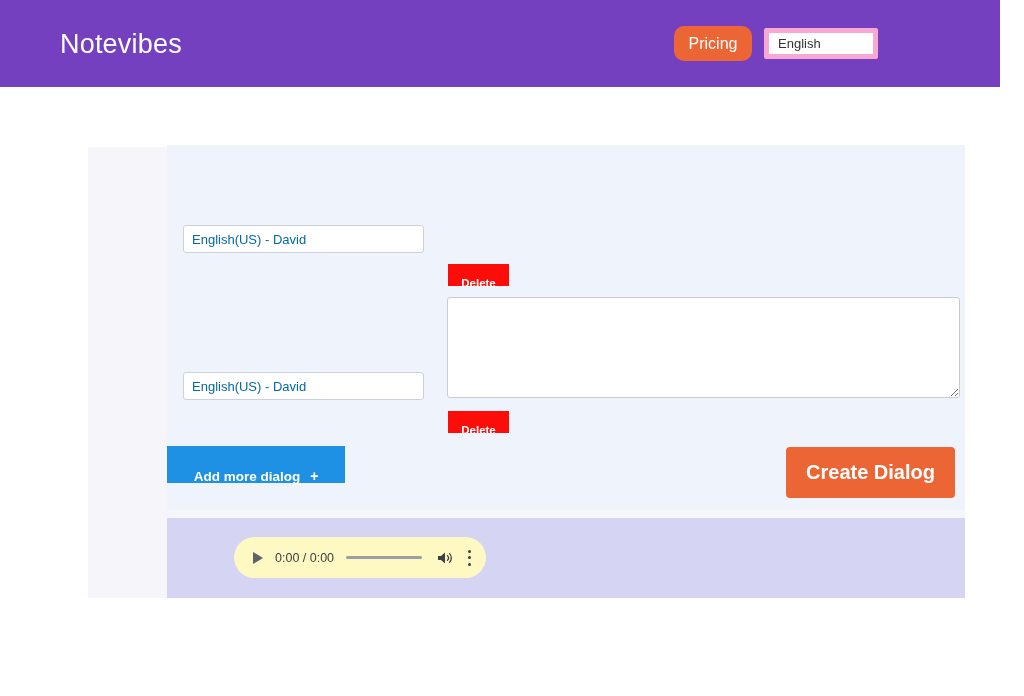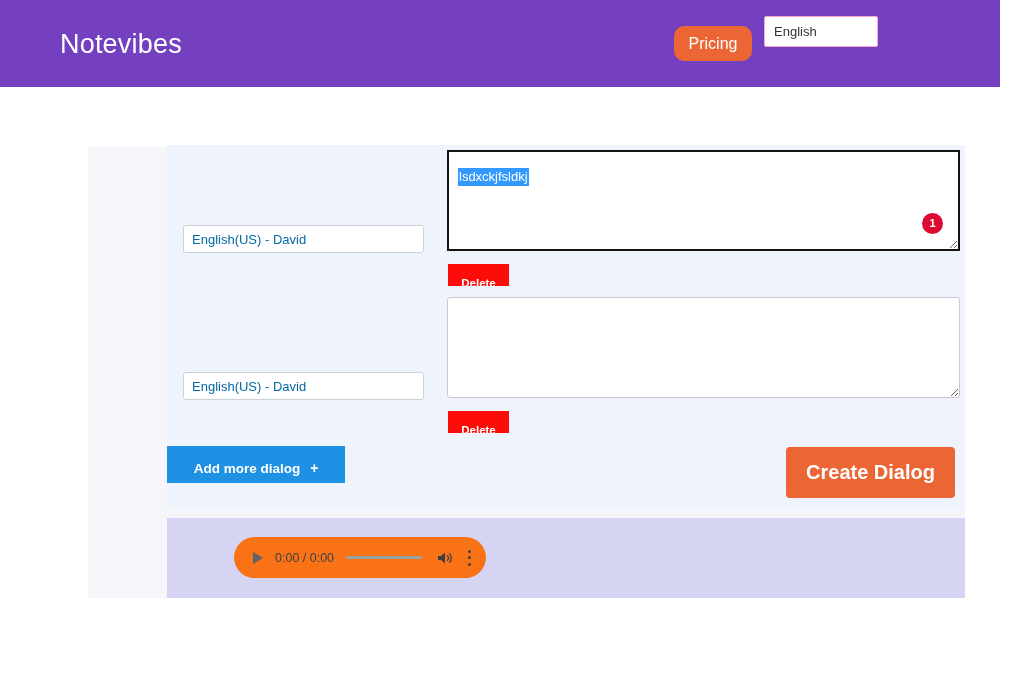--- a/index.html
+++ b/index.html
@@ -50,25 +50,25 @@
     font-family: "Liberation Sans", sans-serif;
     font-size: 16px;
     line-height: 35px;
     text-align: center;
     cursor: pointer;
     padding: 0;
   }
   .lang-select {
     position: absolute;
     left: 764px;
-    top: 16px;
+    top: 28px;
     width: 114px;
     height: 31px;
     background: #ffffff;
-    border: 1px solid #f9a8d4;
+    border: 5px solid #f9a8d4;
     border-radius: 2px;
     box-sizing: border-box;
     font-family: "Liberation Sans", sans-serif;
     font-size: 13px;
     color: #333333;
     padding: 0 0 0 9px;
     line-height: 29px;
     cursor: pointer;
     outline: none;
     appearance: none;
@@ -127,21 +127,21 @@
     width: 178px;
     height: 37px;
     background: #1e91e4;
     border: none;
     color: #ffffff;
     font-family: "Liberation Sans", sans-serif;
     font-size: 13.5px;
     font-weight: bold;
     cursor: pointer;
     line-height: 37px;
-    padding: 4px;
+    padding: 12px;
     white-space: nowrap;
   }
   .add-dialog-btn .plus { margin-left: 10px; font-size: 14px; }
 
   
   .ta-wrap { position: absolute; }
   .ta-wrap-1 { left: 280px; top: 5px; }
   .ta-wrap-2 { left: 280px; top: 152px; }
 
   .dialog-ta {
@@ -246,21 +246,21 @@
     width: 798px;
     height: 80px;
     background: #d6d4f3;
   }
   .audio-player {
     position: absolute;
     left: 67px;
     top: 19px;
     width: 252px;
     height: 41px;
-    background: #f97316;
+    background: #fef9c3;
     border-radius: 21px;
     display: flex;
     align-items: center;
   }
   .ap-play {
     margin-left: 19px;
     width: 0;
     height: 0;
     border-left: 10px solid #5f6368;
     border-top: 6px solid transparent;
@@ -338,25 +338,20 @@
 <div class="backdrop-strip"></div>
 
 <div class="panel">
 
   <input class="voice-select voice-select-1" type="text" readonly="" value="English(US) - David" style="">
 
   <input class="voice-select voice-select-2" type="text" readonly="" value="English(US) - David" style="">
 
   <button class="add-dialog-btn"><span>Add more dialog</span><span class="plus">+</span></button>
 
-  <div class="ta-wrap ta-wrap-1">
-    <textarea class="dialog-ta focused" style="color: transparent;">lsdxckjfsldkj</textarea>
-    <span class="sel-text">lsdxckjfsldkj</span>
-    <span class="count-badge">1</span>
-  </div>
 
   <button class="delete-btn delete-btn-1">Delete</button>
 
   <div class="ta-wrap ta-wrap-2">
     <textarea class="dialog-ta idle" style=""></textarea>
   </div>
 
   <button class="delete-btn delete-btn-2">Delete</button>
 
   <button class="create-dialog-btn">Create Dialog</button>

